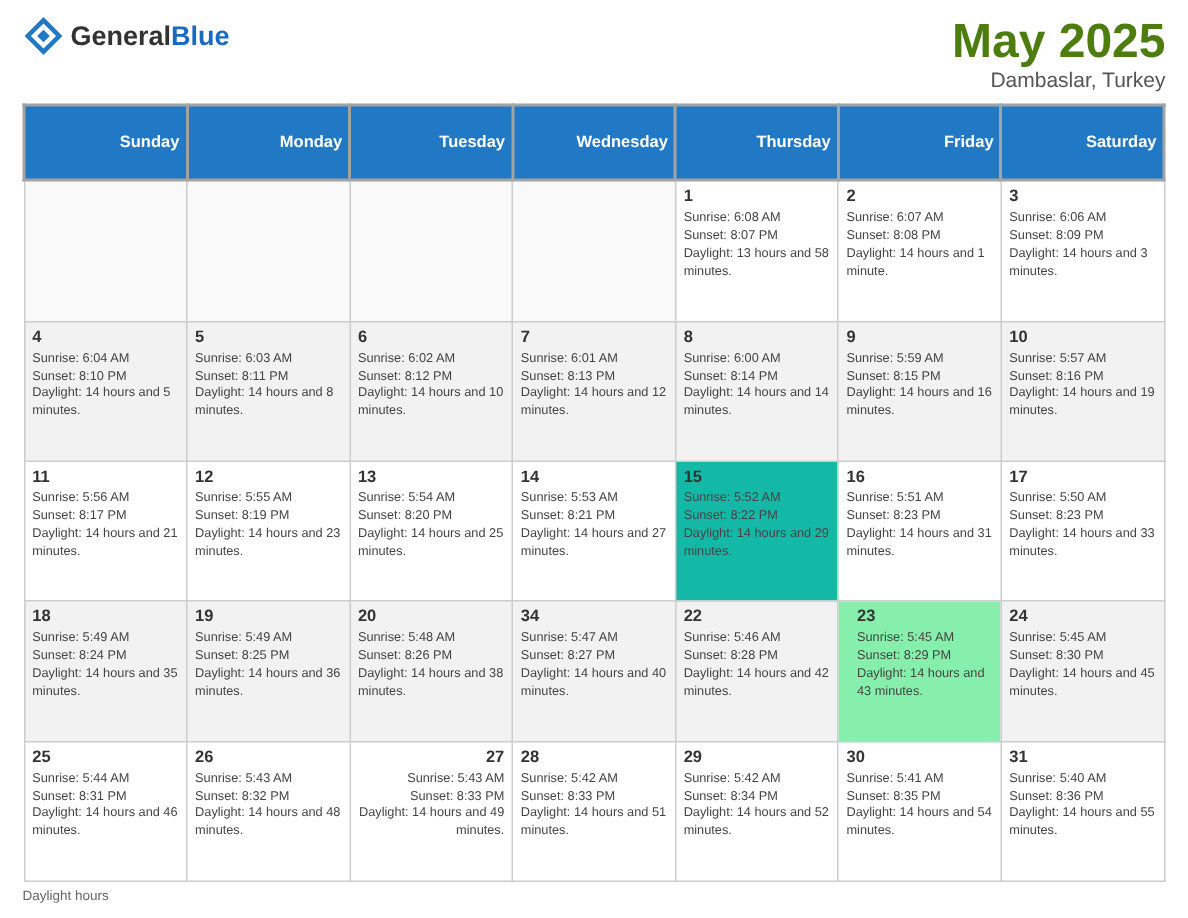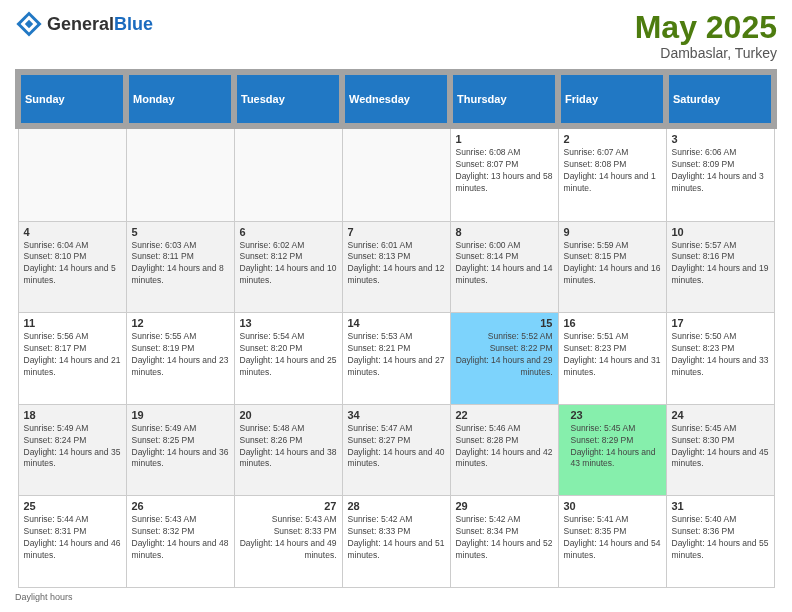--- a/index.html
+++ b/index.html
@@ -57,22 +57,22 @@
       border-collapse: collapse;
       width: 100%;
       table-layout: fixed;
     }
     .calendar th {
       background-color: #2178c4;
       color: #fff;
       font-size: 11px;
       font-weight: bold;
       padding: 18px 4px;
-      text-align: left;
-      border: 6px solid #a3a3a3;
+      text-align: right;
+      border: 2px solid #a3a3a3;
     }
     .calendar td {
       border: 1px solid #ccc;
       vertical-align: top;
       padding: 4px 5px;
       font-size: 9px;
       color: #333;
       width: calc(100% / 7);
       background: #fff;
     }
@@ -195,21 +195,21 @@
             <div class="day-info">Sunrise: 5:55 AM<br>Sunset: 8:19 PM<br>Daylight: 14 hours and 23 minutes.</div>
           </td>
           <td style="background: rgb(255, 255, 255);">
             <span class="day-number">13</span>
             <div class="day-info">Sunrise: 5:54 AM<br>Sunset: 8:20 PM<br>Daylight: 14 hours and 25 minutes.</div>
           </td>
           <td style="background: rgb(255, 255, 255);">
             <span class="day-number">14</span>
             <div class="day-info">Sunrise: 5:53 AM<br>Sunset: 8:21 PM<br>Daylight: 14 hours and 27 minutes.</div>
           </td>
-          <td style="background: #7dd3fc; text-align: right;">
+          <td style="background: #14b8a6;">
             <span class="day-number">15</span>
             <div class="day-info">Sunrise: 5:52 AM<br>Sunset: 8:22 PM<br>Daylight: 14 hours and 29 minutes.</div>
           </td>
           <td style="background: rgb(255, 255, 255);">
             <span class="day-number">16</span>
             <div class="day-info">Sunrise: 5:51 AM<br>Sunset: 8:23 PM<br>Daylight: 14 hours and 31 minutes.</div>
           </td>
           <td style="background: rgb(255, 255, 255);">
             <span class="day-number">17</span>
             <div class="day-info">Sunrise: 5:50 AM<br>Sunset: 8:23 PM<br>Daylight: 14 hours and 33 minutes.</div>

